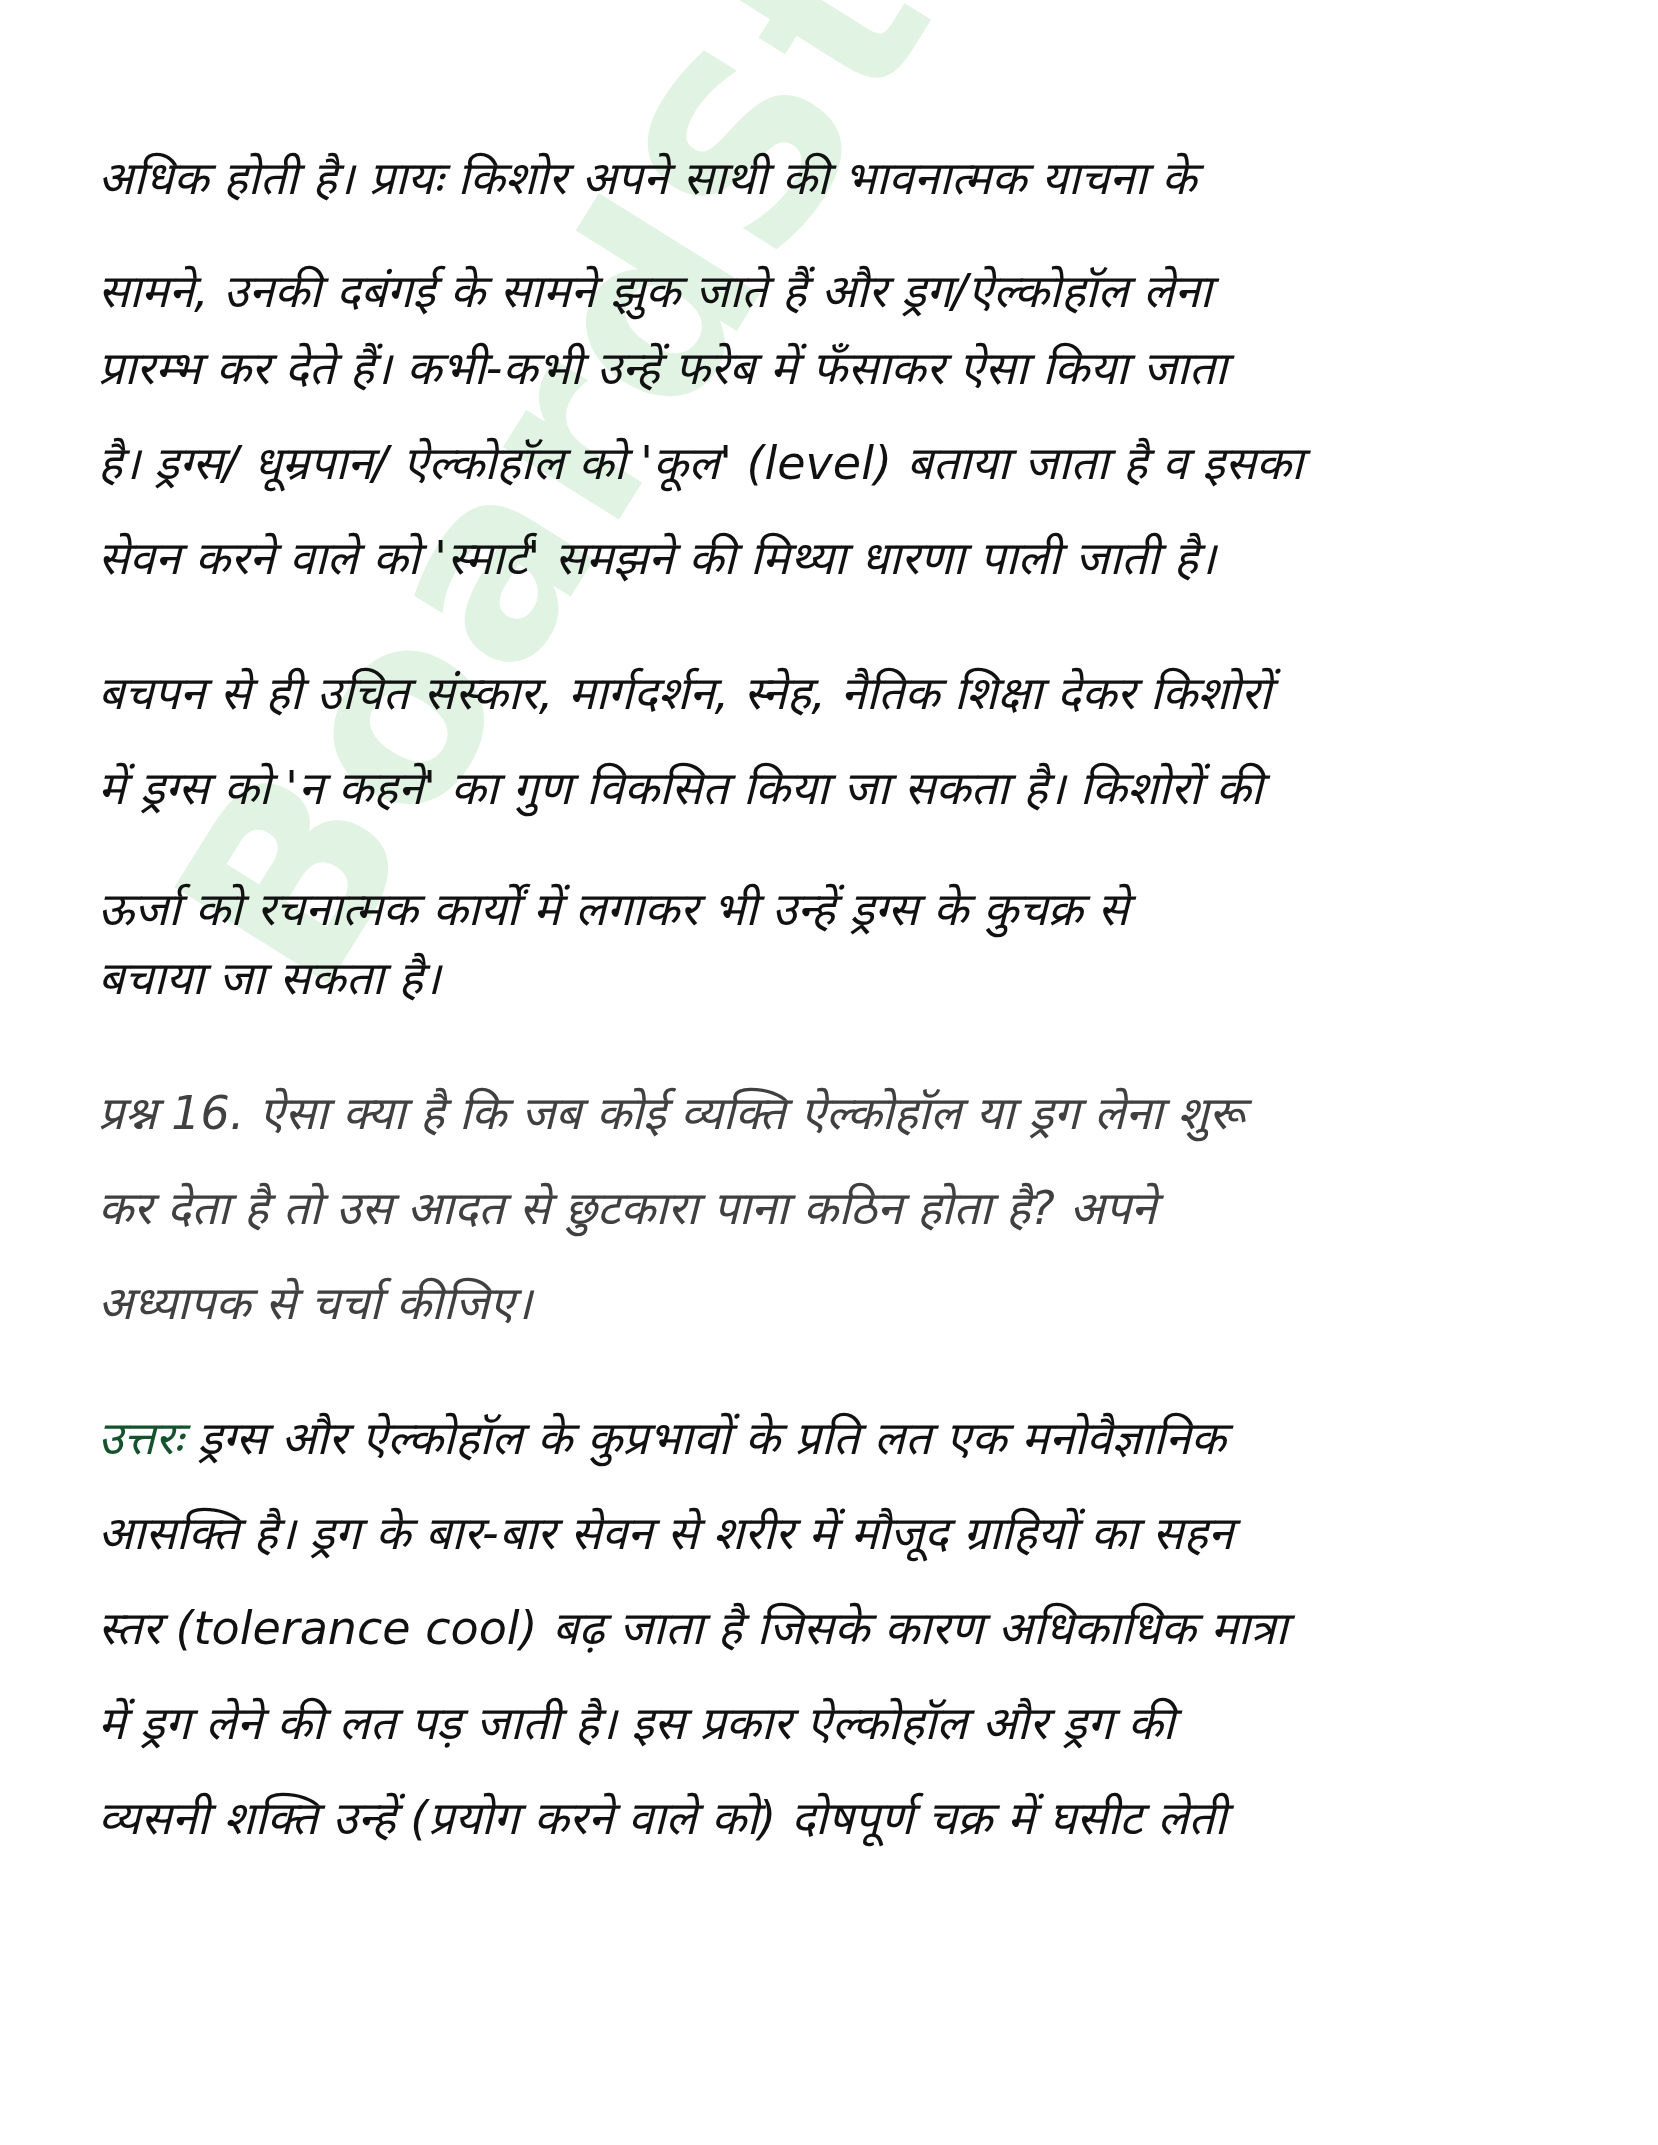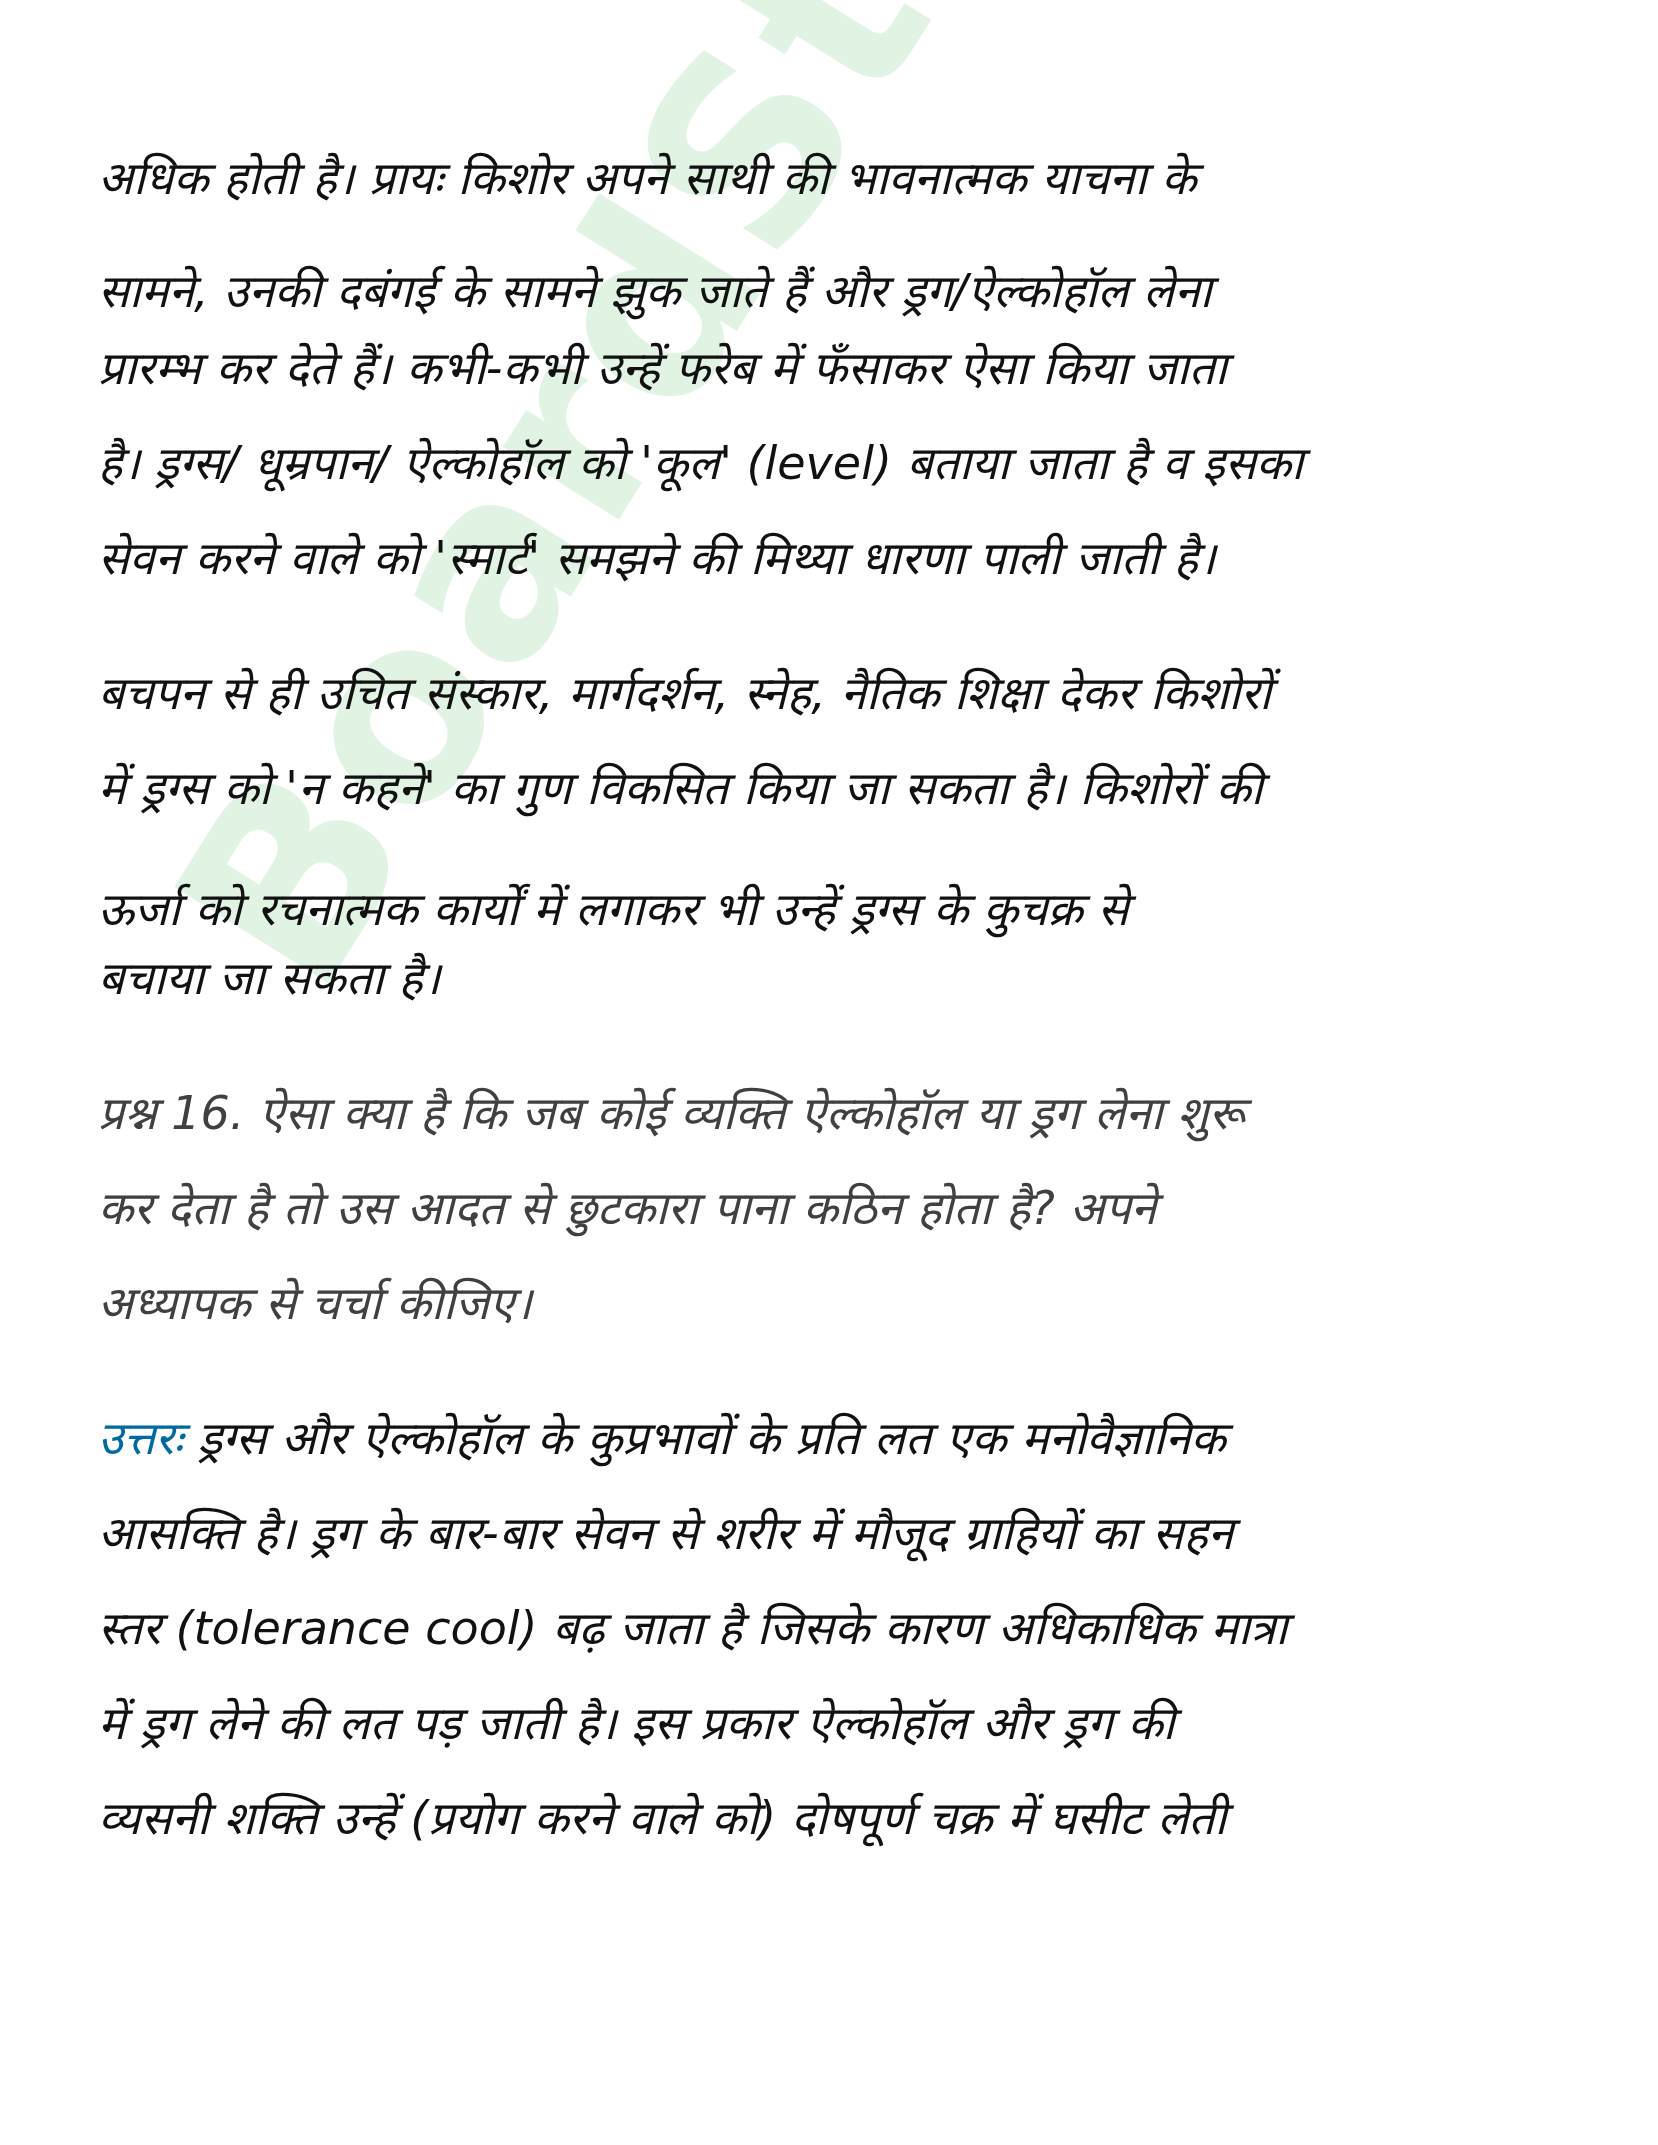--- a/index.html
+++ b/index.html
@@ -41,21 +41,21 @@
     .line {
       position: absolute;
       left: 98px;
       font-size: 46px;
       font-style: italic;
       line-height: 60px;
       white-space: nowrap;
       color: #111111;
     }
     .q { color: #404040; }
-    .ans-label { color: #0369a1; font-style: italic; }
+    .ans-label { color: #14532d; font-style: italic; }
   </style>
 </head>
 <body>
 
 <div class="watermark">BoardStudy</div>
 
 <div class="page">
 
   <div>
     <div class="line" style="top:148px">अधिक होती है। प्रायः किशोर अपने साथी की भावनात्मक याचना के</div>

